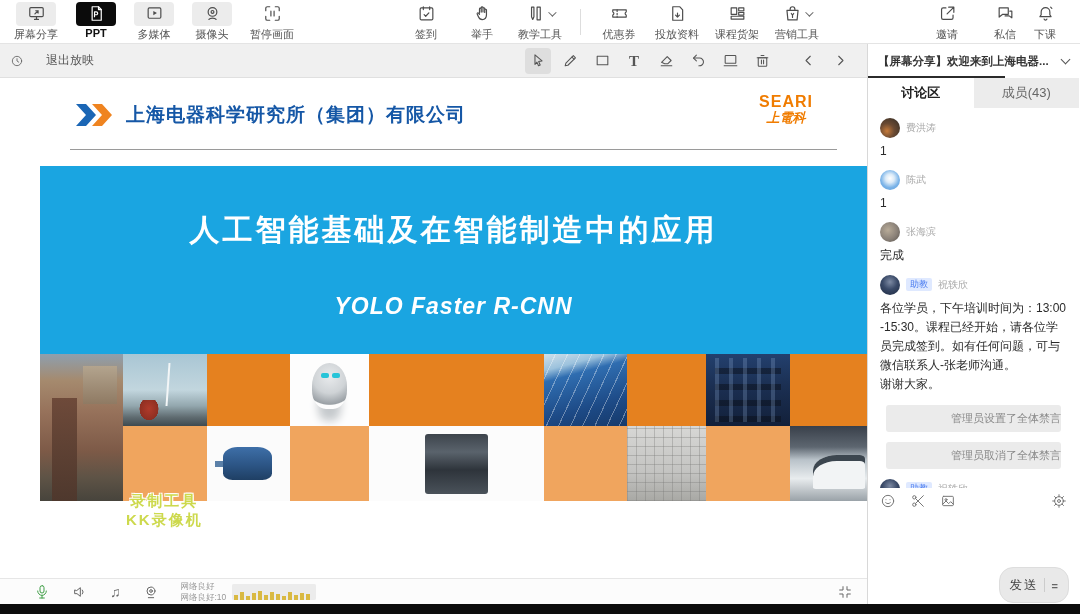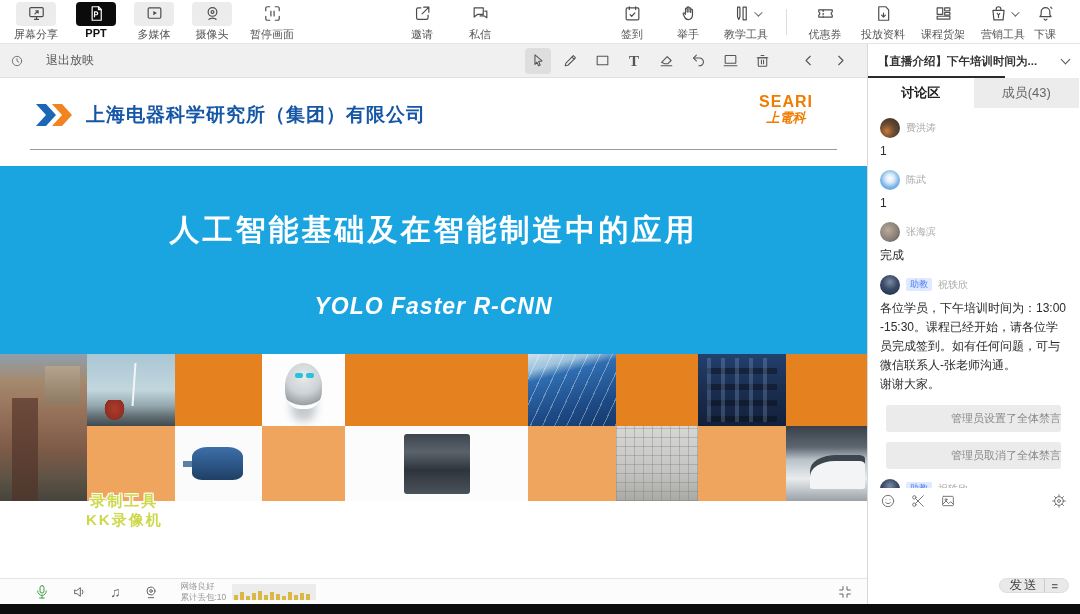--- a/index.html
+++ b/index.html
@@ -33,21 +33,21 @@
   .subbar { height:34px; background:#f0f0f0; border-bottom:1px solid #e0e0e0; display:flex; align-items:center; flex:0 0 34px; }
   .exit { display:flex; align-items:center; gap:22px; margin-left:10px; font-size:12px; color:#555; cursor:pointer; }
   .drawtools { margin-left:auto; margin-right:14px; display:flex; align-items:center; gap:6px; }
   .tool { width:26px; height:26px; border-radius:4px; display:flex; align-items:center; justify-content:center; cursor:pointer; }
   .tool.active { background:#dedede; }
   .tool svg.ic { width:17px; height:17px; stroke:#555; }
   .tool.gap { margin-left:14px; }
   .tool-text::after { content:"T"; font-size:15px; color:#555; font-weight:bold; font-family:"Liberation Serif","DejaVu Serif",serif; }
 
   
-  .slide { position:relative; flex:1 1 auto; background:#fff; overflow:hidden; }
+  .slide { position:relative; flex:1 1 auto; background:#fff; overflow:hidden;margin-left:40px; }
   .slide-header { position:relative; margin:6px 30px 0 30px; height:66px; border-bottom:1px solid #9a9a9a; }
   .company-row { position:absolute; left:6px; top:18px; display:flex; align-items:center; gap:10px; }
   .company { font-size:19px; font-weight:bold; color:#1557a6; letter-spacing:1px; }
   .logo { position:absolute; right:24px; top:10px; text-align:center; line-height:1.05; }
   .logo-top { font-size:16px; font-weight:800; color:#f07c00; letter-spacing:1px; }
   .logo-bottom { font-size:13px; font-style:italic; color:#f07c00; font-weight:bold; }
 
   .banner { margin-top:16px; height:188px; background:#1aa5e1; text-align:center; color:#fff; }
   .banner-title { padding-top:44px; font-size:30px; font-weight:bold; letter-spacing:3px; }
   .banner-sub { margin-top:42px; font-size:23px; font-weight:bold; letter-spacing:1px;font-style:italic; }
@@ -113,21 +113,21 @@
   .av4 { background:radial-gradient(circle at 50% 35%,#7d8aa3 0%,#3a4a68 45%,#1d2940 100%); }
   .mname { font-size:10px; color:#aaa; }
   .badge { font-size:9px; color:#4a7cf0; background:#dfe9ff; border-radius:2px; padding:1px 4px; line-height:1.3; }
   .mbody { font-size:12px; color:#2b2b2b; line-height:1.6; white-space:pre-line; word-break:break-all; }
   .sysmsg { margin:10px 6px; background:#ebebeb; color:#8a8a8a; font-size:11px; text-align:right; border-radius:3px; padding:6px 0; }
   .chat-tools { height:26px; flex:0 0 26px; display:flex; align-items:center; gap:14px; padding:0 12px; }
   .chat-tools svg.ic { width:16px; height:16px; stroke:#777; cursor:pointer; }
   .ct-gear { margin-left:auto; }
   .chat-input { flex:0 0 52px; cursor:text; }
   .send-row { flex:0 0 38px; display:flex; align-items:center; justify-content:flex-end; padding-right:10px; }
-  .send-btn { background:#e9e9e9; border:1px solid #ddd; border-radius:14px; height:15px; display:flex; align-items:center; padding:0 10px; cursor:pointer; }
+  .send-btn { background:#e9e9e9; border:1px solid #ddd; border-radius:14px; height:36px; display:flex; align-items:center; padding:0 10px; cursor:pointer; }
   .send-label { font-size:12.5px; color:#444; letter-spacing:2px; }
   .send-sep { width:1px; height:14px; background:#ccc; margin:0 7px 0 5px; }
   .send-opt::after { content:"="; font-size:11px; color:#666; font-weight:bold; }
 
   .bottomstrip { height:10px; flex:0 0 10px; background:#0d0d0d; }
 </style>
 </head>
 <body>
 
 <div id="app">
@@ -177,41 +177,20 @@
         <span class="noPill">
           <svg class="ic" viewBox="0 0 24 24">
               <path d="M8.5 3.5H5.5A2 2 0 003.5 5.5v3M15.5 3.5h3a2 2 0 012 2v3M3.5 15.5v3a2 2 0 002 2h3M20.5 15.5v3a2 2 0 01-2 2h-3"></path>
               <path d="M10 9v6M14 9v6"></path>
             </svg>
         </span>
         <span class="tb-label">暂停画面</span>
       </div>
     </div>
 
-    <div class="tb-group tb-right">
-      <div class="tb-item">
-        <span class="noPill">
-          <svg class="ic" viewBox="0 0 24 24">
-              <path d="M10 5H6.5a2 2 0 00-2 2v10.5a2 2 0 002 2H17a2 2 0 002-2V14"></path>
-              <path d="M13.5 4h6.5v6.5M19.5 4.5l-8 8"></path>
-            </svg>
-        </span>
-        <span class="tb-label">邀请</span>
-      </div>
-      <div class="tb-item">
-        <span class="noPill">
-          <svg class="ic" viewBox="0 0 24 24">
-              <path d="M4 5h11.5v8H8.5l-4.5 3.5z"></path>
-              <path d="M17.5 9h2.5v8.5L16.5 15h-5"></path>
-            </svg>
-        </span>
-        <span class="tb-label">私信</span>
-      </div>
-    </div>
-
     <div class="tb-group tb-mid">
       <div class="tb-item">
         <span class="noPill">
           <svg class="ic" viewBox="0 0 24 24">
               <rect x="4" y="5" width="16" height="15" rx="1.5"></rect>
               <path d="M8 3.5V7M16 3.5V7"></path>
               <path d="M9 13.5l2 2 4-4.2"></path>
             </svg>
         </span>
         <span class="tb-label">签到</span>
@@ -267,20 +246,41 @@
       <div class="tb-item">
         <span class="noPill with-caret">
           <svg class="ic" viewBox="0 0 24 24">
               <path d="M5 8h14l-1.2 12H6.2z"></path>
               <path d="M9 8V6.5a3 3 0 016 0V8"></path>
               <path d="M10.5 12l1.5 2 1.5-2M12 14v3"></path>
             </svg>
           <span class="caret"></span>
         </span>
         <span class="tb-label">营销工具</span>
+      </div>
+    </div>
+
+    <div class="tb-group tb-right">
+      <div class="tb-item">
+        <span class="noPill">
+          <svg class="ic" viewBox="0 0 24 24">
+              <path d="M10 5H6.5a2 2 0 00-2 2v10.5a2 2 0 002 2H17a2 2 0 002-2V14"></path>
+              <path d="M13.5 4h6.5v6.5M19.5 4.5l-8 8"></path>
+            </svg>
+        </span>
+        <span class="tb-label">邀请</span>
+      </div>
+      <div class="tb-item">
+        <span class="noPill">
+          <svg class="ic" viewBox="0 0 24 24">
+              <path d="M4 5h11.5v8H8.5l-4.5 3.5z"></path>
+              <path d="M17.5 9h2.5v8.5L16.5 15h-5"></path>
+            </svg>
+        </span>
+        <span class="tb-label">私信</span>
       </div>
     </div>
 
     <div class="tb-item tb-end">
       <span class="noPill">
         <svg class="ic" viewBox="0 0 24 24">
             <path d="M12 4.5a5.5 5.5 0 015.5 5.5v3.5l1.5 2.5H5l1.5-2.5V10A5.5 5.5 0 0112 4.5z"></path>
             <path d="M10.2 19a1.9 1.9 0 003.6 0M18.5 4l1.5 1.5"></path>
           </svg>
       </span>
@@ -419,21 +419,21 @@
         <span class="mb-icon music-glyph"></span>
         <span class="mb-icon">
           <svg class="ic" viewBox="0 0 24 24">
               <circle cx="12" cy="10.5" r="6"></circle>
               <circle cx="12" cy="10.5" r="2"></circle>
               <path d="M8 20.5h8"></path>
             </svg>
         </span>
         <span class="netinfo">
           <span>网络良好</span><br>
-          <span>累计丢包:10</span>
+          <span>网络良好:10</span>
         </span>
         <span class="netgraph">
           <svg width="84" height="16" viewBox="0 0 84 16">
               <rect width="84" height="16" fill="#ececec"></rect>
               <g fill="#d9b942">
                 <rect x="2" y="11" width="4" height="5"></rect>
                 <rect x="8" y="8" width="4" height="8"></rect>
                 <rect x="14" y="12" width="4" height="4"></rect>
                 <rect x="20" y="9" width="4" height="7"></rect>
                 <rect x="26" y="7" width="4" height="9"></rect>
@@ -451,21 +451,21 @@
         <span class="mb-icon collapse">
           <svg class="ic" viewBox="0 0 24 24">
               <path d="M9 4v5H4M15 4v5h5M9 20v-5H4M15 20v-5h5"></path>
             </svg>
         </span>
       </div>
     </div>
 
     <aside class="sidebar">
       <div class="side-header">
-        <span class="sh-title">【直播介绍】下午培训时间为...</span>
+        <span class="sh-title">【屏幕分享】欢迎来到上海电器...</span>
         <span class="sh-caret"></span>
         <span class="sh-underline"></span>
       </div>
 
       <div class="tabs">
         <div class="tab active">讨论区</div>
         <div class="tab inactive">成员(43)</div>
       </div>
 
       <div class="chat">

